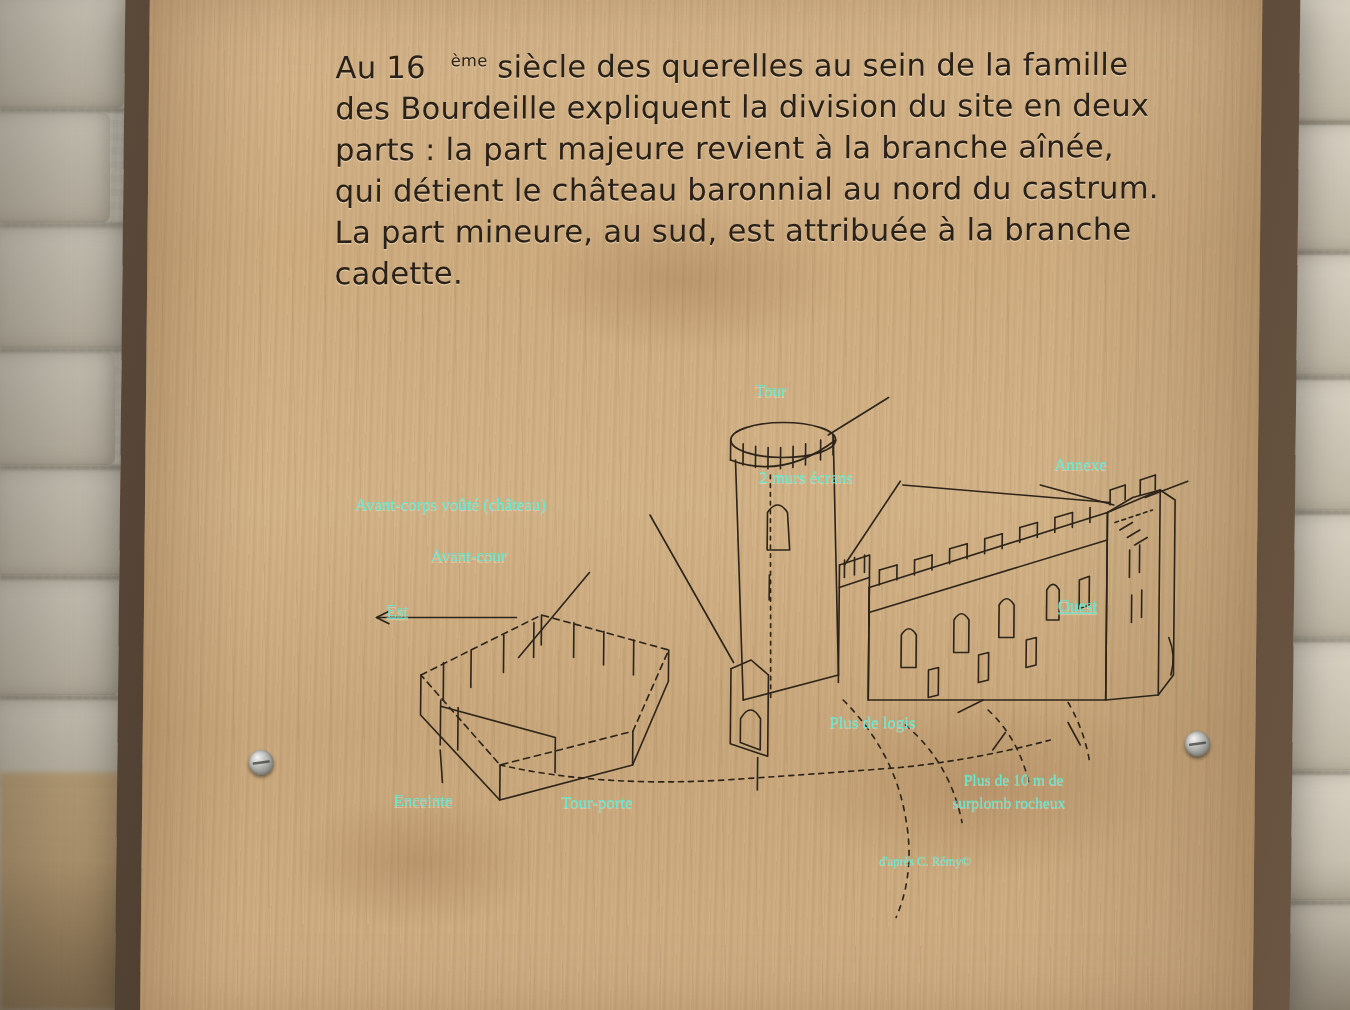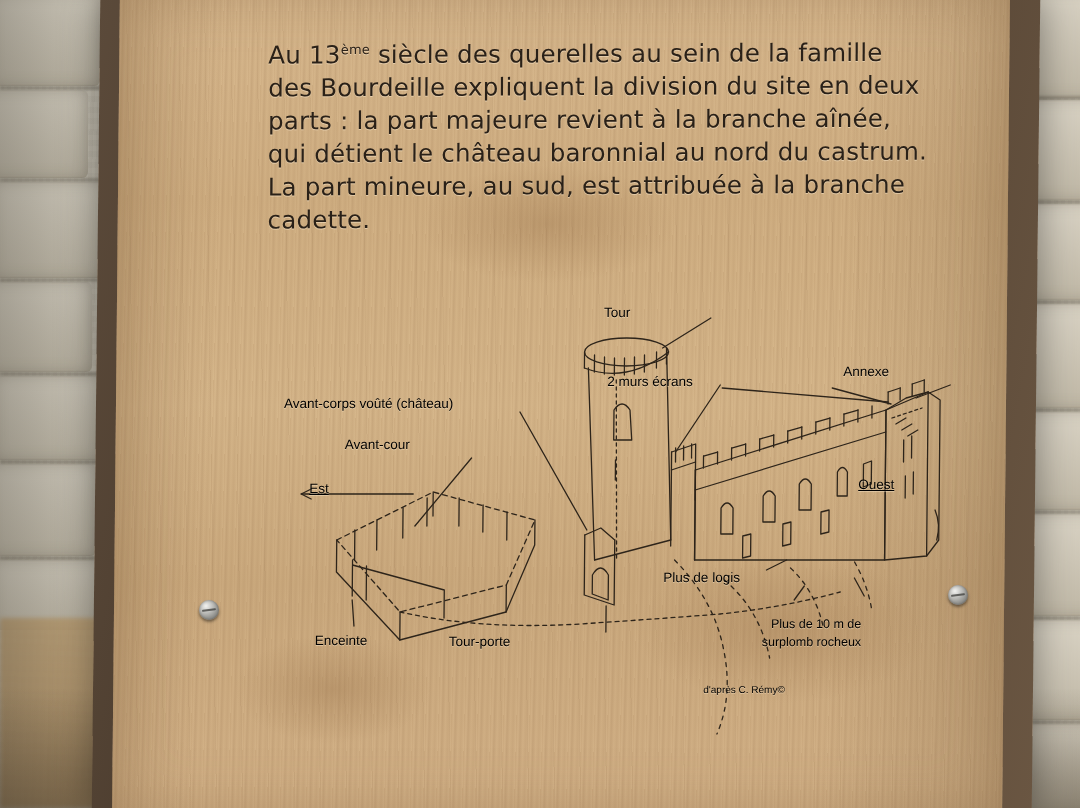--- a/index.html
+++ b/index.html
@@ -129,36 +129,36 @@
     width: 660px;
     color: #2a2118;
     font-family: "DejaVu Sans", sans-serif;
     font-size: 24.5px;
     line-height: 33px;
     letter-spacing: .2px;
     text-shadow: 0 1px 0 rgba(255,240,215,.45);
     transform: skewX(-0.55deg) rotate(-0.25deg);
   }
   .sign-text .line { white-space: nowrap; }
-  .sup { font-size: 13px; vertical-align: super; }
+  .sup { font-size: 13px; vertical-align: super; margin-left: 20px; }
 
   
   .drawing {
     position: absolute;
     left: 116px;
     top: 0;
     width: 890px;
     height: 820px;
     transform: skewX(-0.55deg);
     pointer-events: none;
   }
   .label {
     position: absolute;
-    color: #000000;
-    font-family: Liberation Sans, sans-serif;
+    color: #5eead4;
+    font-family: Liberation Serif, serif;
     font-size: 13.5px;
     white-space: nowrap;
     text-shadow: 0 1px 0 rgba(255,240,215,.4);
   }
   .label.small { font-size: 12.5px; }
   .label.underline { text-decoration: underline; }
   .label.credit { font-size: 10px; }
 </style>
 </head>
 <body>
@@ -211,21 +211,21 @@
     <div class="grain-knot" style="left:300px; top:170px; width:260px; height:120px;"></div>
     <div class="grain-knot" style="left:520px; top:560px; width:300px; height:150px;"></div>
     <div class="grain-knot" style="left:120px; top:640px; width:200px; height:110px;"></div>
   </div>
 
   <div class="screw" style="left:199px; top:600px;"></div>
   <div class="screw" style="left:948px; top:585px;"></div>
 
   <div class="sign-text">
     <div class="line">
-      <span>Au 13</span><span class="sup">ème</span><span> siècle des querelles au sein de la famille</span>
+      <span>Au 16</span><span class="sup">ème</span><span> siècle des querelles au sein de la famille</span>
     </div>
     <div class="line">des Bourdeille expliquent la division du site en deux</div>
     <div class="line">parts : la part majeure revient à la branche aînée,</div>
     <div class="line">qui détient le château baronnial au nord du castrum.</div>
     <div class="line">La part mineure, au sud, est attribuée à la branche</div>
     <div class="line">cadette.</div>
   </div>
 
   <div class="drawing">
     <svg width="890" height="820" viewBox="0 0 890 820">
@@ -319,21 +319,21 @@
       </g>
     </svg>
 
     
     <div class="label" style="left:487px; top:305px;">Tour</div>
     <div class="label" style="left:491px; top:374px;">2 murs écrans</div>
     <div class="label" style="left:727px; top:364px;">Annexe</div>
     <div class="label" style="left:168px; top:396px;">Avant-corps voûté (château)</div>
     <div class="label" style="left:229px; top:437px;">Avant-cour</div>
     <div class="label underline" style="left:194px; top:481px;">Est</div>
-    <div class="label underline" style="left:731px; top:477px;margin-left:12px;">Ouest</div>
+    <div class="label underline" style="left:731px; top:477px;">Ouest</div>
     <div class="label" style="left:201px; top:633px;">Enceinte</div>
     <div class="label" style="left:335px; top:634px;">Tour-porte</div>
     <div class="label" style="left:549px; top:570px;">Plus de logis</div>
     <div class="label small" style="left:642px; top:617px;margin-left:15px;">Plus de 10 m de</div>
     <div class="label small" style="left:648px; top:635px;">surplomb rocheux</div>
     <div class="label credit" style="left:590px; top:684px;">d'après C. Rémy©</div>
   </div>
 
 </div>
 

